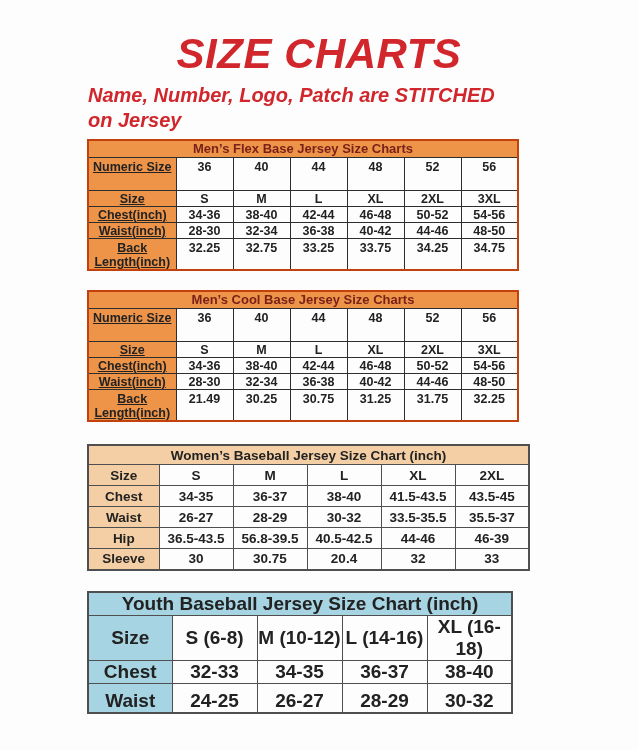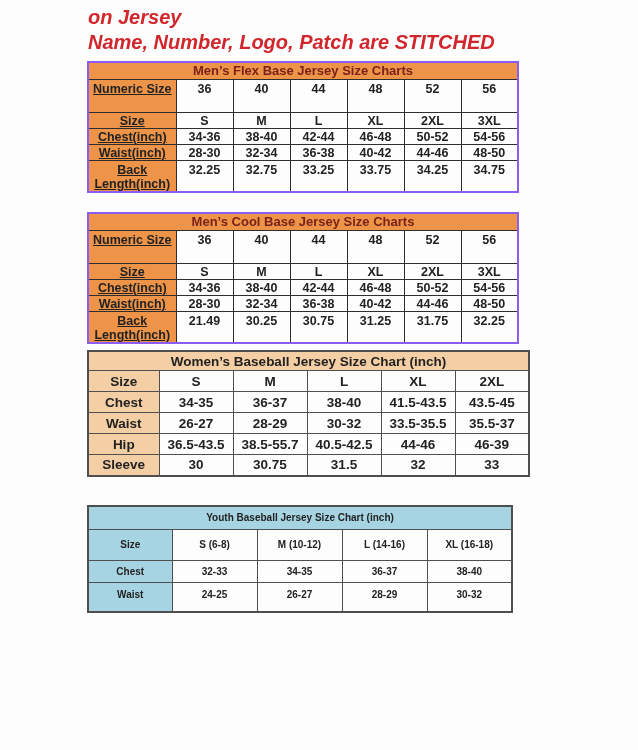--- a/index.html
+++ b/index.html
@@ -40,68 +40,69 @@
     font-weight:bold;
   }
   table.size-table th, table.size-table td {
     text-align:center;
     vertical-align:middle;
     padding:0;
     overflow:hidden;
   }
 
   
-  table.men { width:430px; font-size:12.5px; border:2px solid #8b5cf6; margin-top:19px; }
+  table.men { width:430px; font-size:12.5px; border:2px solid #c2410c; margin-top:19px; }
   table.men th, table.men td { border:1px solid #2e2e2e; }
   table.men col.c-label { width:88px; }
   table.men col.c-data  { width:57px; }
   table.men .title-bar { background:#ee9449; color:#7a221a; height:16px; font-size:13px; line-height:14px; }
   table.men .row-label { background:#ee9449; line-height:14px;text-decoration:underline; }
   table.men tbody tr:nth-child(1) { height:33px; }
   table.men tbody tr:nth-child(1) th,
   table.men tbody tr:nth-child(1) td { vertical-align:top; padding-top:2px; }
   table.men tbody tr:nth-child(2) { height:16px; }
   table.men tbody tr:nth-child(3) { height:16px; }
   table.men tbody tr:nth-child(4) { height:16px; }
   table.men tbody tr:nth-child(5) { height:30px;margin-left:16px; }
   table.men tbody tr:nth-child(5) th,
   table.men tbody tr:nth-child(5) td { vertical-align:top; padding-top:2px; }
   table.men.first { margin-top:6px; }
 
   
-  table.women { width:441px; font-size:13.5px; border:2px solid #4f4f4f; margin-top:6px; }
+  table.women { width:441px; font-size:13.5px; border:2px solid #4f4f4f; margin-top:22px; }
   table.women th, table.women td { border:1px solid #4f4f4f; }
   table.women col.c-label { width:71px; }
   table.women col.c-data  { width:74px; }
   table.women .title-bar { background:#f4cfa5; color:#222; height:18px; }
   table.women .row-label { background:#f4cfa5; }
   table.women tbody tr { height:21px; }
 
   
-  table.youth { width:426px; font-size:10px; border:2px solid #4f4f4f; margin-top:28px; }
+  table.youth { width:426px; font-size:19px; border:2px solid #4f4f4f; margin-top:20px; }
   table.youth th, table.youth td { border:1px solid #4f4f4f; }
   table.youth col.c-label { width:84px; }
   table.youth col.c-data  { width:85px; }
   table.youth .title-bar { background:#a7d4e2; color:#222; height:22px; }
   table.youth .row-label { background:#a7d4e2; }
   table.youth tbody tr:nth-child(1) { height:31px; }
   table.youth tbody tr:nth-child(2) { height:22px; }
   table.youth tbody tr:nth-child(3) { height:30px; }
   table.youth tbody tr:nth-child(3) th,
   table.youth tbody tr:nth-child(3) td { vertical-align:top; padding-top:6px; }
 </style>
 </head>
 <body>
 
 <div class="canvas">
 
+  <h1 class="page-title">SIZE CHARTS</h1>
 
   <div class="subtitle">
+    <div>Name, Number, Logo, Patch are STITCHED</div>
     <div>on Jersey</div>
-    <div>Name, Number, Logo, Patch are STITCHED</div>
   </div>
 
   <table class="size-table men first">
     <colgroup>
         <col class="c-label">
         <col class="c-data">
         <col class="c-data">
         <col class="c-data">
         <col class="c-data">
         <col class="c-data">
@@ -260,30 +261,30 @@
           <th scope="row" class="row-label">Waist</th>
           <td>26-27</td>
           <td>28-29</td>
           <td>30-32</td>
           <td>33.5-35.5</td>
           <td>35.5-37</td>
         </tr>
         <tr>
           <th scope="row" class="row-label">Hip</th>
           <td>36.5-43.5</td>
-          <td>38.5-55.7</td>
+          <td>56.8-39.5</td>
           <td>40.5-42.5</td>
           <td>44-46</td>
           <td>46-39</td>
         </tr>
         <tr>
           <th scope="row" class="row-label">Sleeve</th>
           <td>30</td>
           <td>30.75</td>
-          <td>31.5</td>
+          <td>20.4</td>
           <td>32</td>
           <td>33</td>
         </tr>
       </tbody>
   </table>
 
   <table class="size-table youth">
     <colgroup>
         <col class="c-label">
         <col class="c-data">

